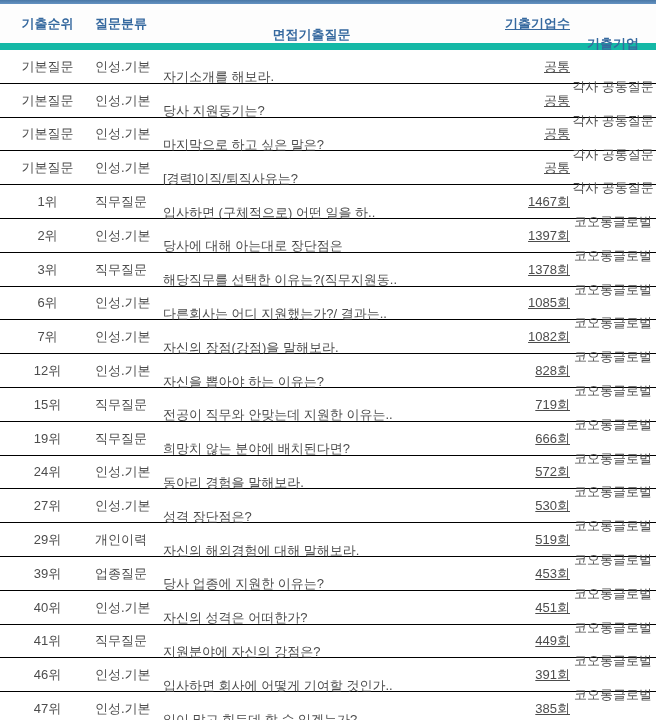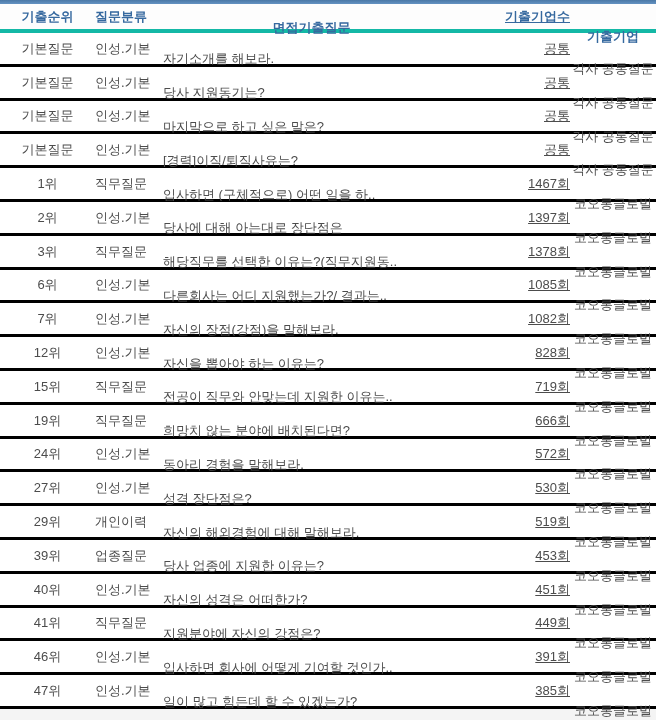--- a/index.html
+++ b/index.html
@@ -23,27 +23,27 @@
     background: linear-gradient(180deg, #4a78a6 0%, #6492c2 100%);
   }
   .question-table {
     width: 656px;
   }
   .tr {
     display: flex;
     align-items: center;
     height: 33.8px;
     box-sizing: border-box;
-    border-bottom: 3px solid #000000;
+    border-bottom: 1px solid #000000;
     background: #ffffff;
   }
   .thead {
-    height: 29px;
+    height: 46px;
     background: #fdfdfd;
-    border-bottom: 4px solid #14b8a6;
+    border-bottom: 7px solid #14b8a6;
   }
   .cell {
     box-sizing: border-box;
     overflow: hidden;
     white-space: nowrap;
     font-size: 13px;
     line-height: 1;
   }
   .th {
     color: #36699f;

